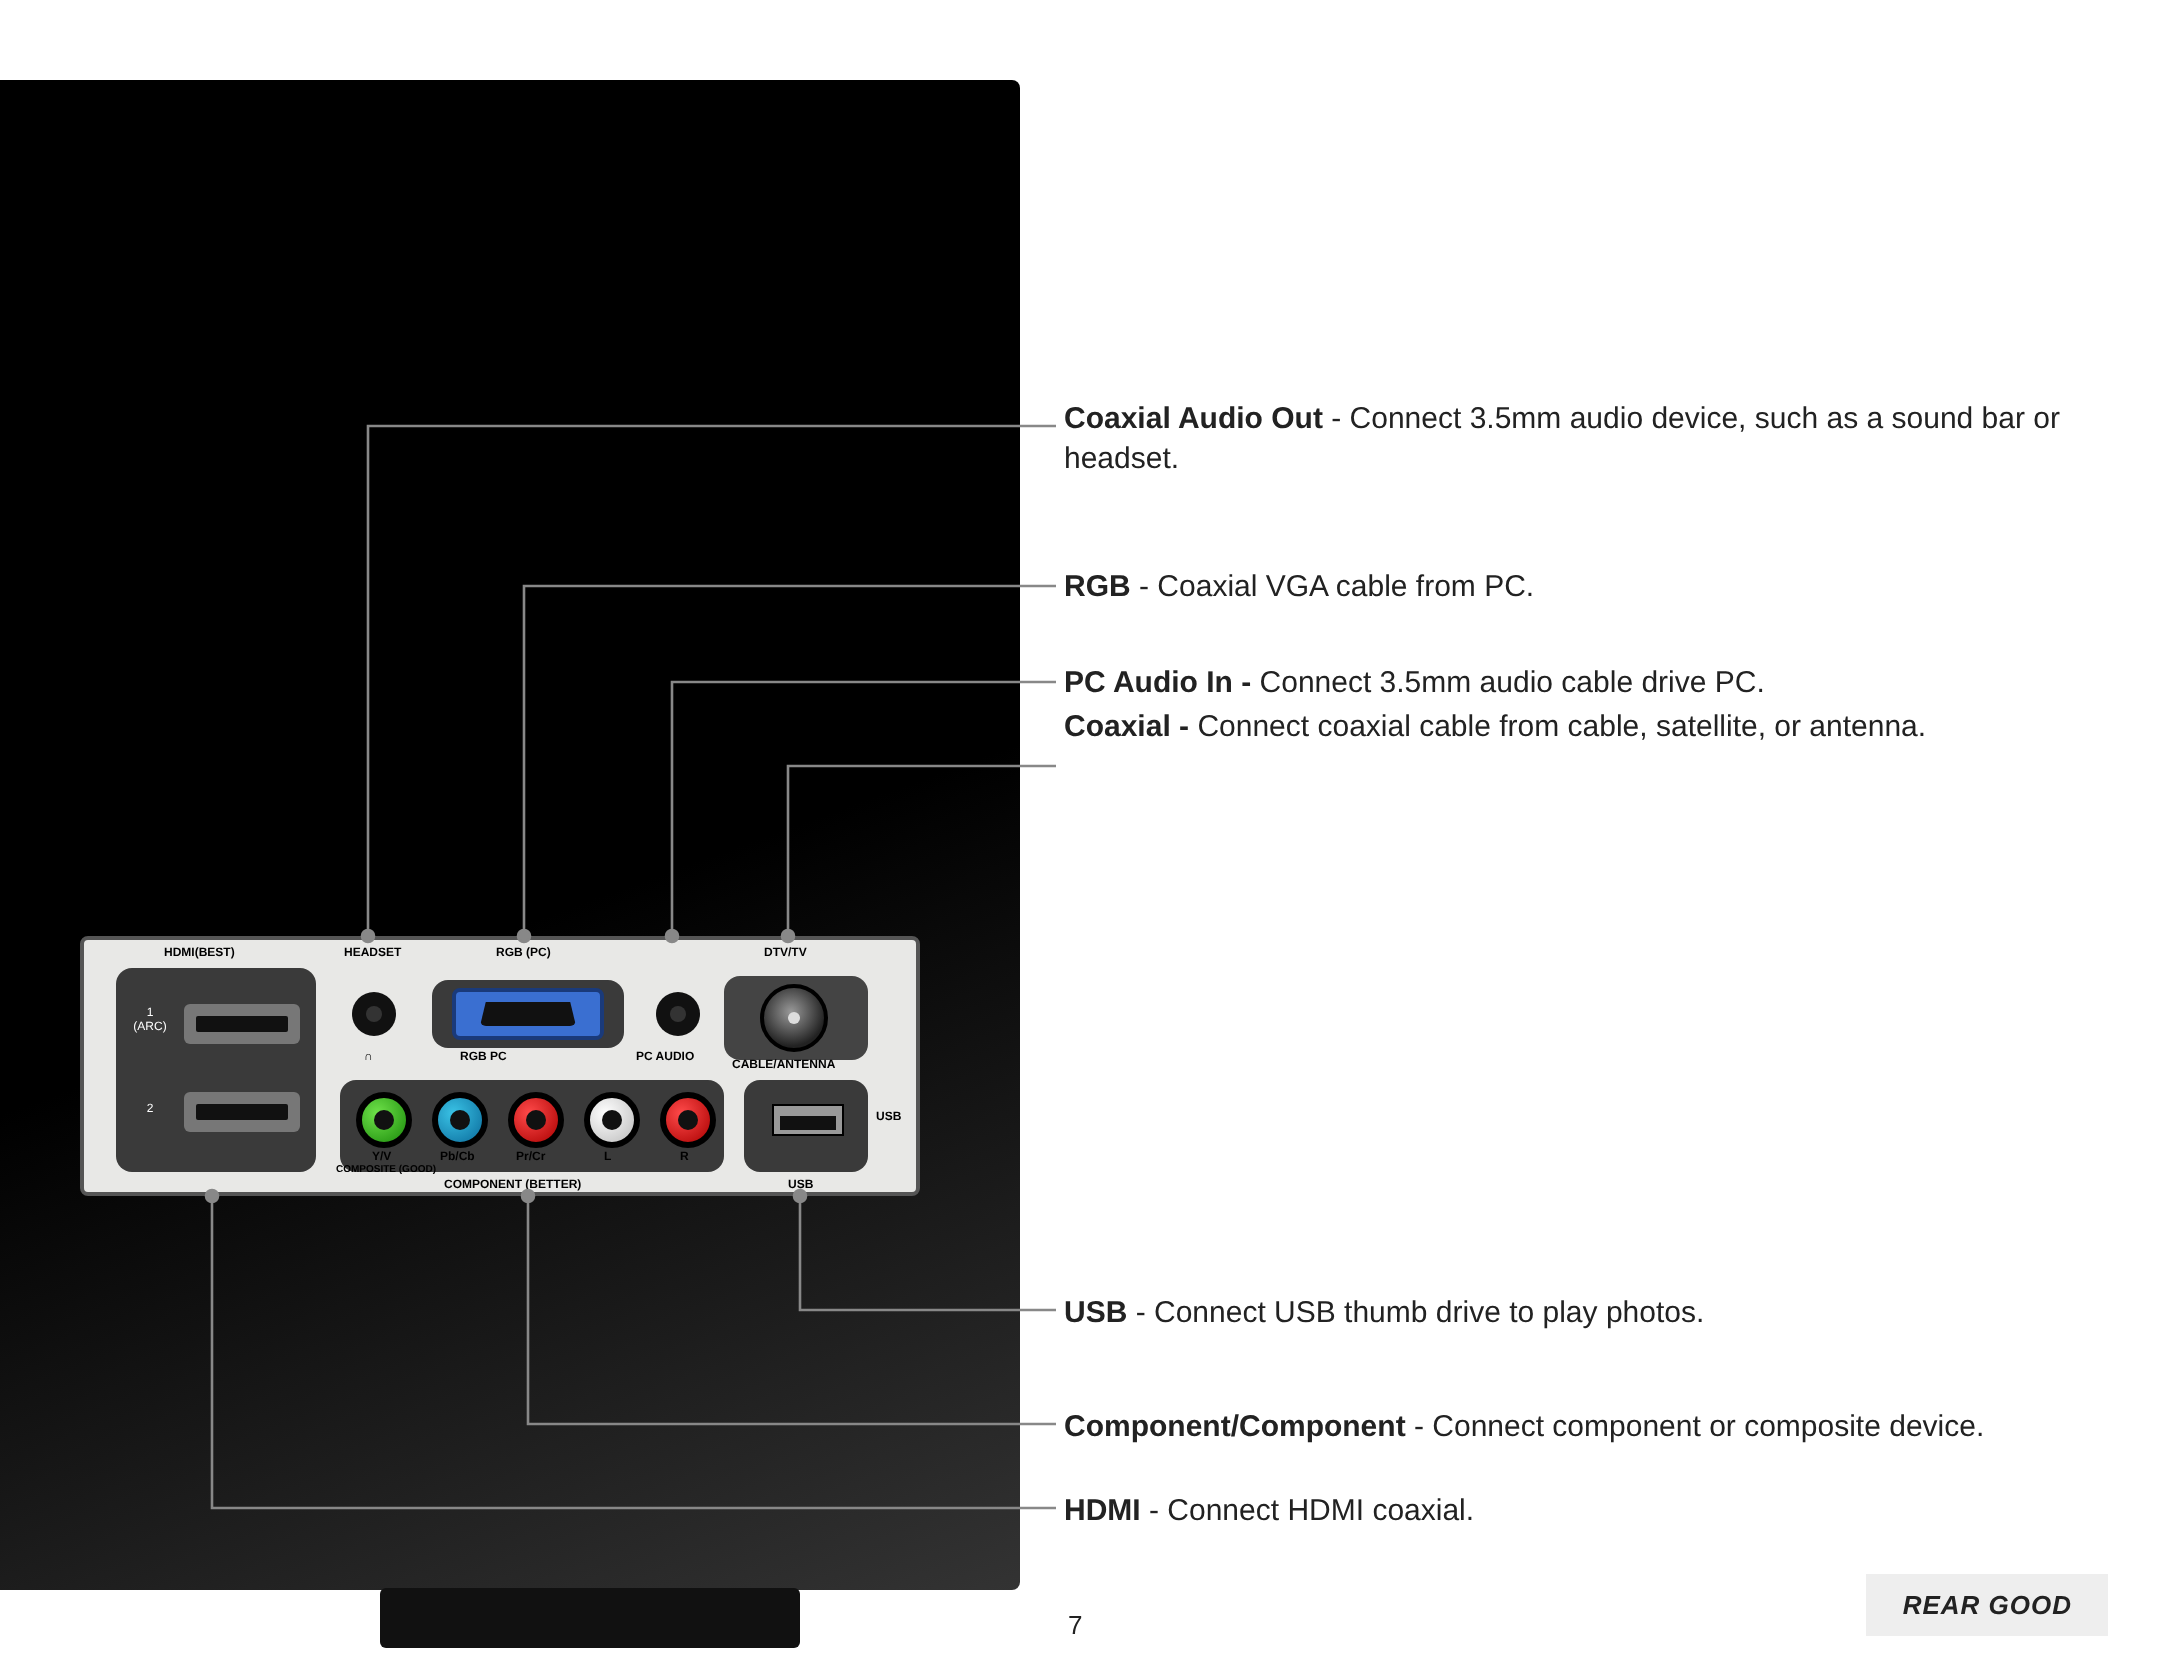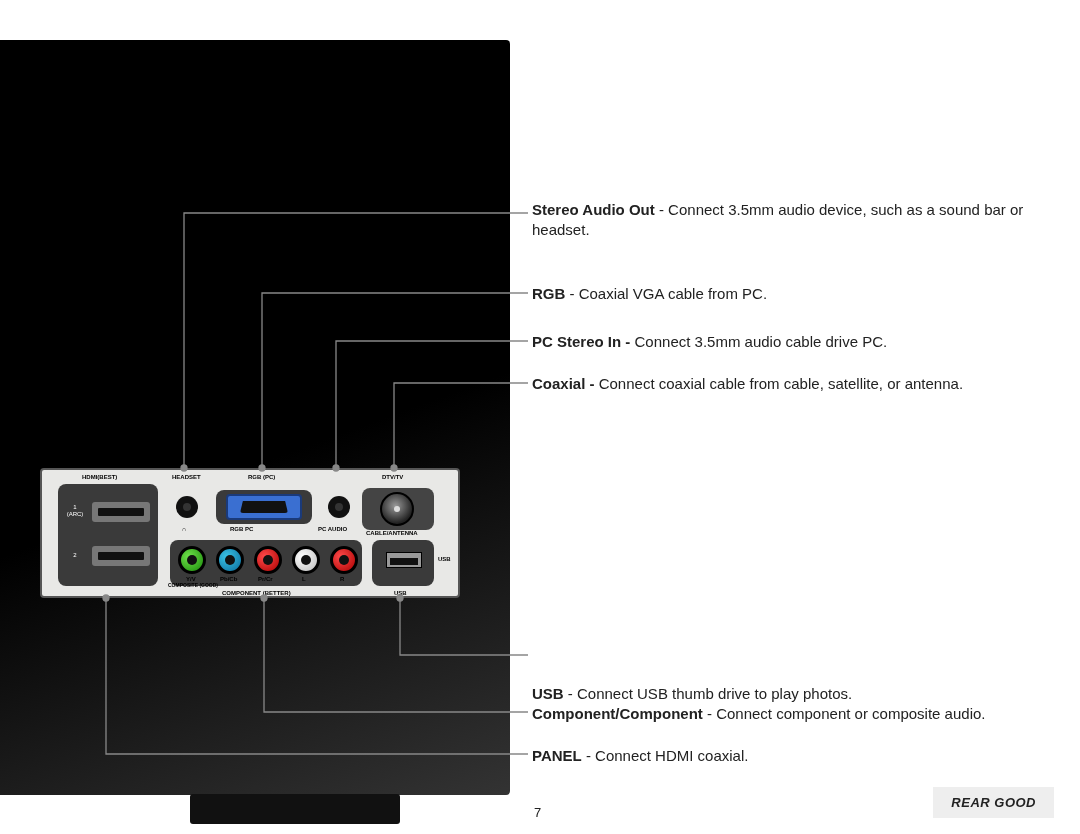--- a/index.html
+++ b/index.html
@@ -326,35 +326,35 @@
 
     <path d="M 264 598 L 264 712 L 528 712"></path>
     <circle cx="264" cy="598" r="3" fill="#888"></circle>
 
     <path d="M 106 598 L 106 754 L 528 754"></path>
     <circle cx="106" cy="598" r="3" fill="#888"></circle>
   </g>
 </svg>
 
 <div class="desc" style="top:200px;">
-  <b>Stereo Audio Out</b><span> - Connect 3.5mm audio device, such as a sound bar or headset.</span>
+  <b>Coaxial Audio Out</b><span> - Connect 3.5mm audio device, such as a sound bar or headset.</span>
 </div>
 <div class="desc" style="top:284px;">
   <b>RGB</b><span> - Coaxial VGA cable from PC.</span>
 </div>
 <div class="desc" style="top:332px;">
-  <b>PC Stereo In - </b><span>Connect 3.5mm audio cable drive PC.</span>
-</div>
-<div class="desc" style="top:374px;">
+  <b>PC Audio In - </b><span>Connect 3.5mm audio cable drive PC.</span>
+</div>
+<div class="desc" style="top:354px;">
   <b>Coaxial - </b><span>Connect coaxial cable from cable, satellite, or antenna.</span>
 </div>
-<div class="desc" style="top:647px;margin-top:37px;">
+<div class="desc" style="top:647px;">
   <b>USB</b><span> - Connect USB thumb drive to play photos.</span>
 </div>
 <div class="desc" style="top:704px;">
-  <b>Component/Component</b><span> - Connect component or composite audio.</span>
+  <b>Component/Component</b><span> - Connect component or composite device.</span>
 </div>
 <div class="desc" style="top:746px;">
-  <b>PANEL</b><span> - Connect HDMI coaxial.</span>
+  <b>HDMI</b><span> - Connect HDMI coaxial.</span>
 </div>
 
 <div class="rear-panel">REAR GOOD</div>
 <div class="pagenum">7</div>
 
 </body></html>

